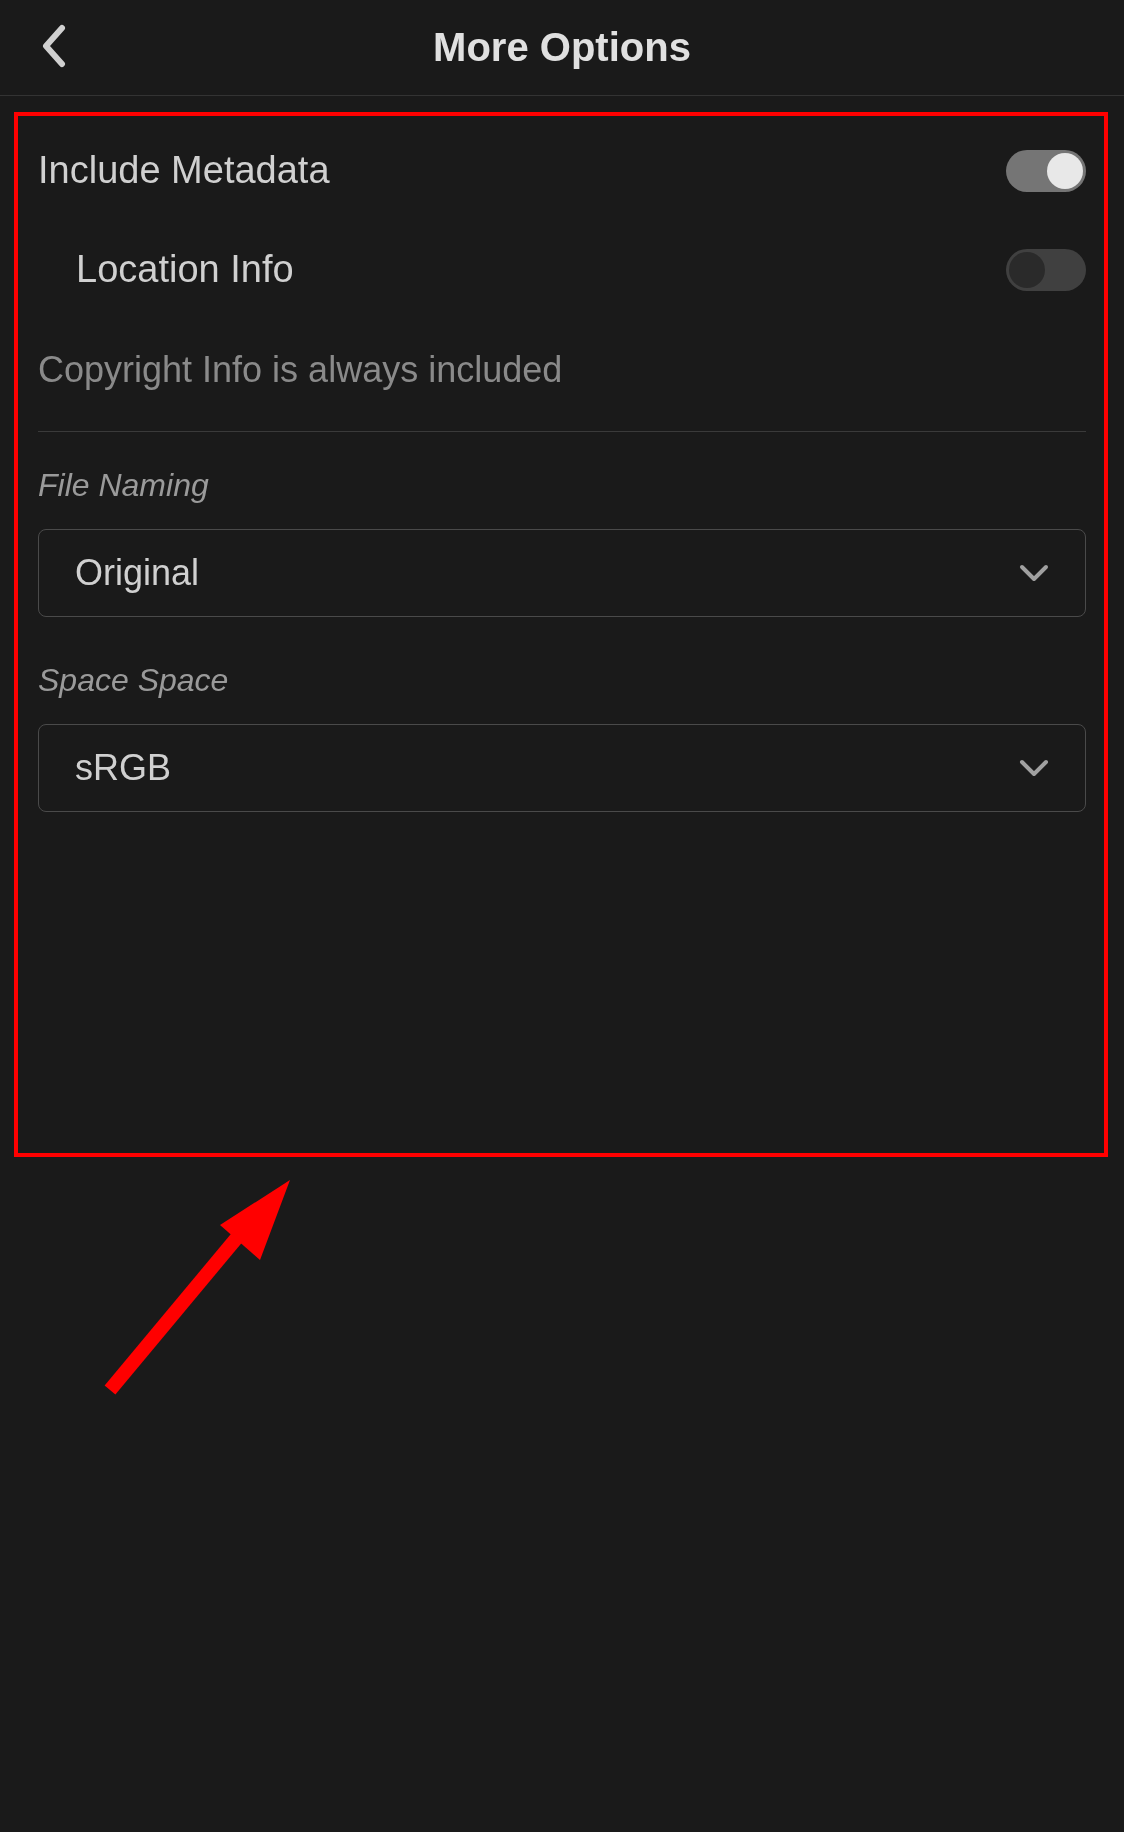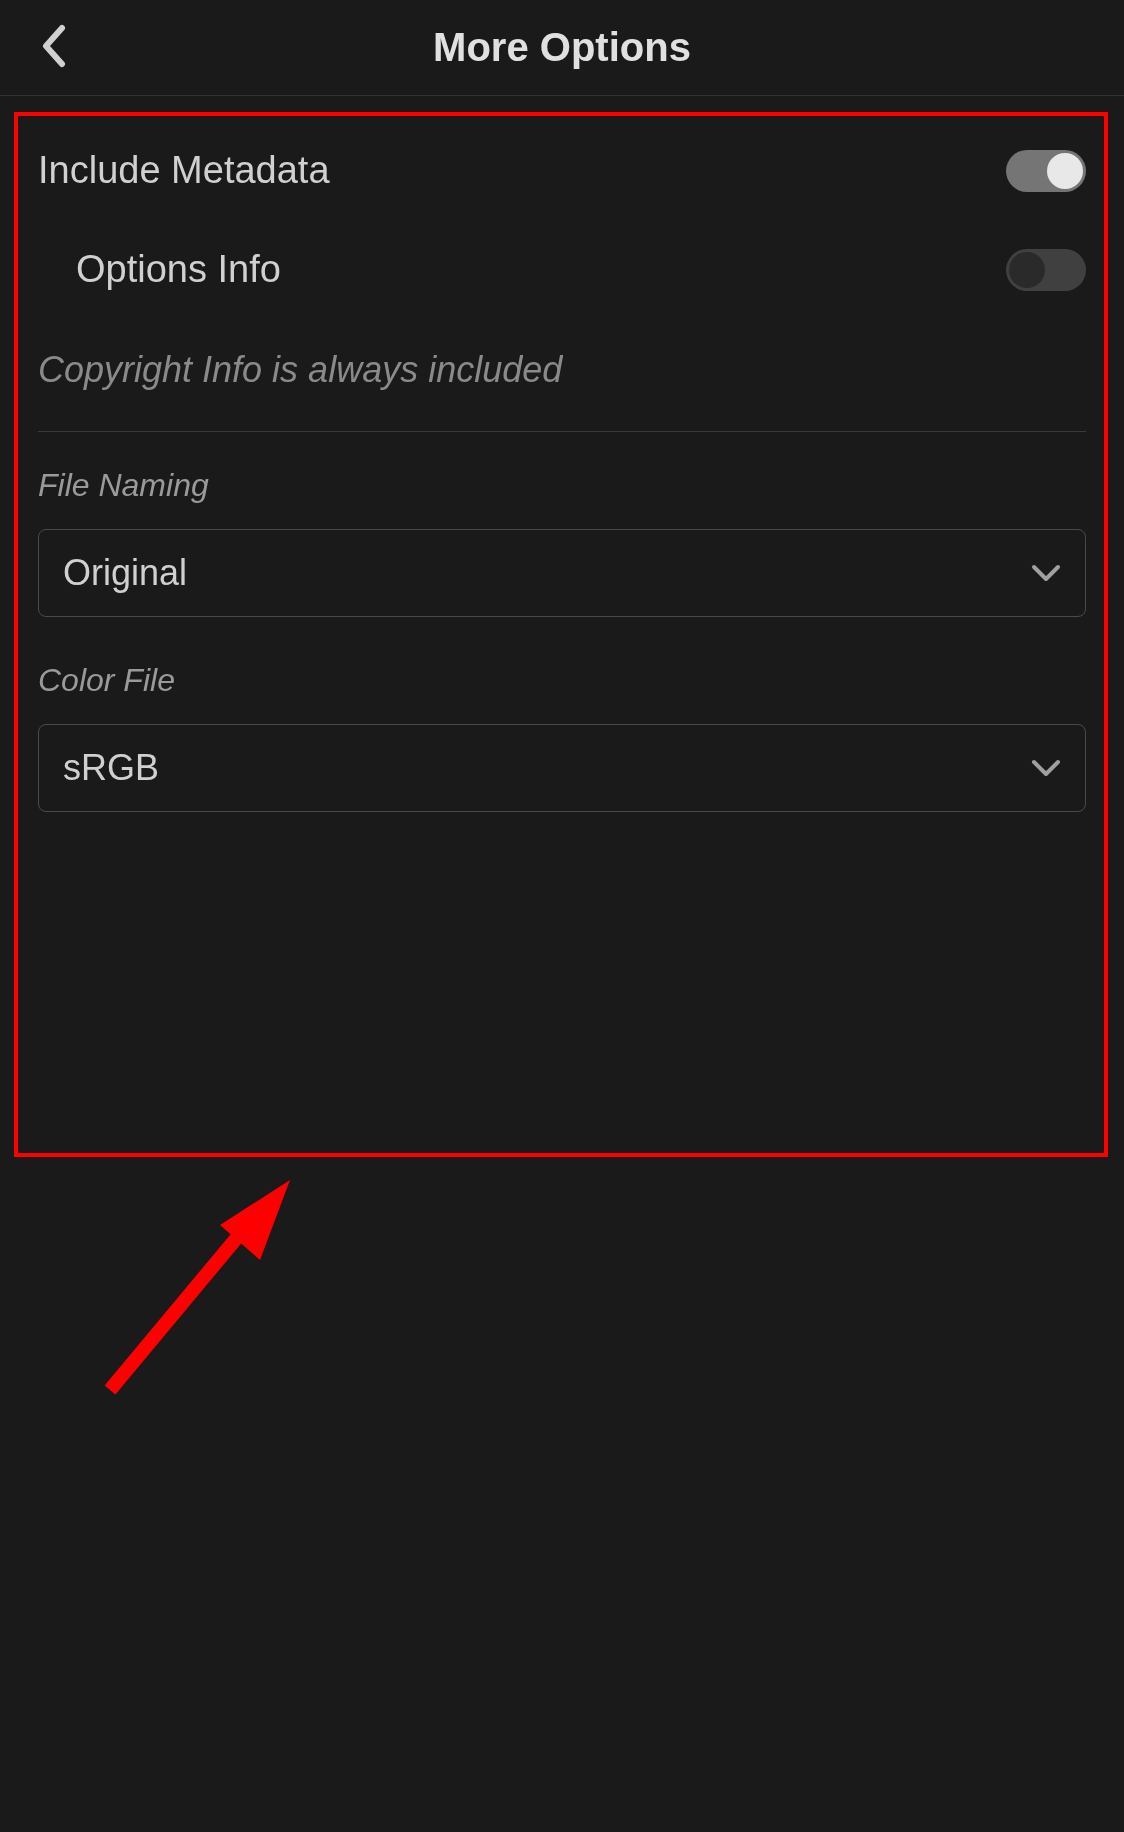--- a/index.html
+++ b/index.html
@@ -108,21 +108,20 @@
       background-color: #e8e8e8;
     }
     
     .toggle.off .toggle-knob {
       left: 3px;
       background-color: #2a2a2a;
     }
     
     .note-text {
       font-size: 36px;
-      font-style: italic;
       color: #8a8a8a;
       padding: 30px 0 40px 0;
     }
     
     .divider {
       height: 1px;
       background-color: #3a3a3a;
       margin: 0 0 35px 0;
     }
     
@@ -136,21 +135,21 @@
       margin-bottom: 25px;
       font-style: italic;
     }
     
     .select-box {
       display: flex;
       align-items: center;
       justify-content: space-between;
       border: 1px solid #4a4a4a;
       border-radius: 8px;
-      padding: 22px 24px;
+      padding: 22px 36px;
       cursor: pointer;
     }
     
     .select-value {
       font-size: 36px;
       color: #d0d0d0;
     }
     
     .chevron-down {
       width: 30px;
@@ -183,21 +182,21 @@
 
   <div class="option-row">
     <div class="option-label">Include Metadata</div>
     <div class="toggle on">
       <div class="toggle-knob"></div>
     </div>
   </div>
 
 
   <div class="option-row indented">
-    <div class="option-label">Options Info</div>
+    <div class="option-label">Location Info</div>
     <div class="toggle off">
       <div class="toggle-knob"></div>
     </div>
   </div>
 
   <div class="note-text">Copyright Info is always included</div>
 
   <div class="divider"></div>
 
   <div class="select-group">
@@ -205,21 +204,21 @@
     <div class="select-box">
       <div class="select-value">Original</div>
       <svg class="chevron-down" viewBox="0 0 30 18">
         <path d="M 3 3 L 15 15 L 27 3" stroke="#a0a0a0" stroke-width="4" fill="none" stroke-linecap="round" stroke-linejoin="round"></path>
       </svg>
     </div>
   </div>
 
 
   <div class="select-group">
-    <div class="select-label">Color File</div>
+    <div class="select-label">Space Space</div>
     <div class="select-box">
       <div class="select-value">sRGB</div>
       <svg class="chevron-down" viewBox="0 0 30 18">
         <path d="M 3 3 L 15 15 L 27 3" stroke="#a0a0a0" stroke-width="4" fill="none" stroke-linecap="round" stroke-linejoin="round"></path>
       </svg>
     </div>
   </div>
 
 </div>
 

